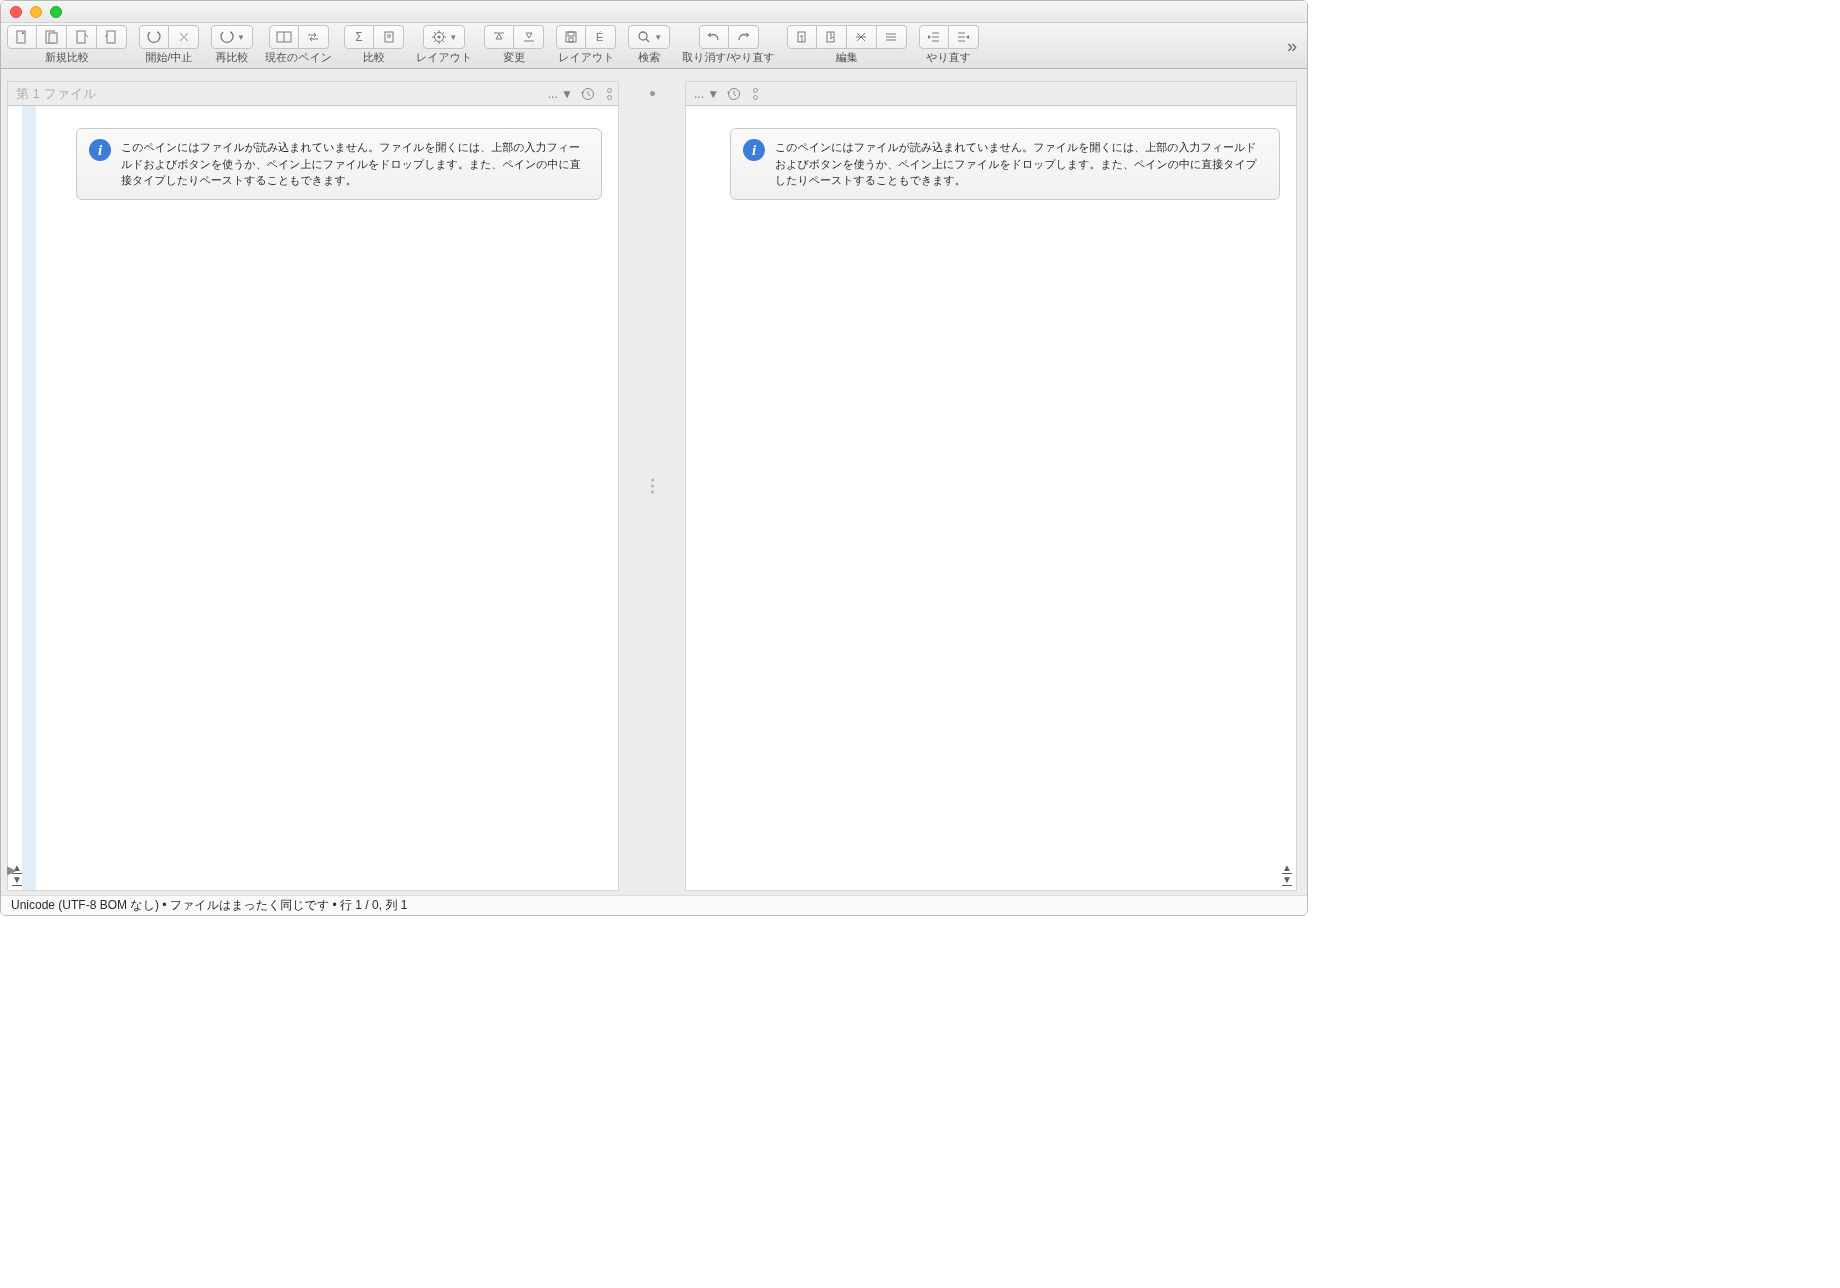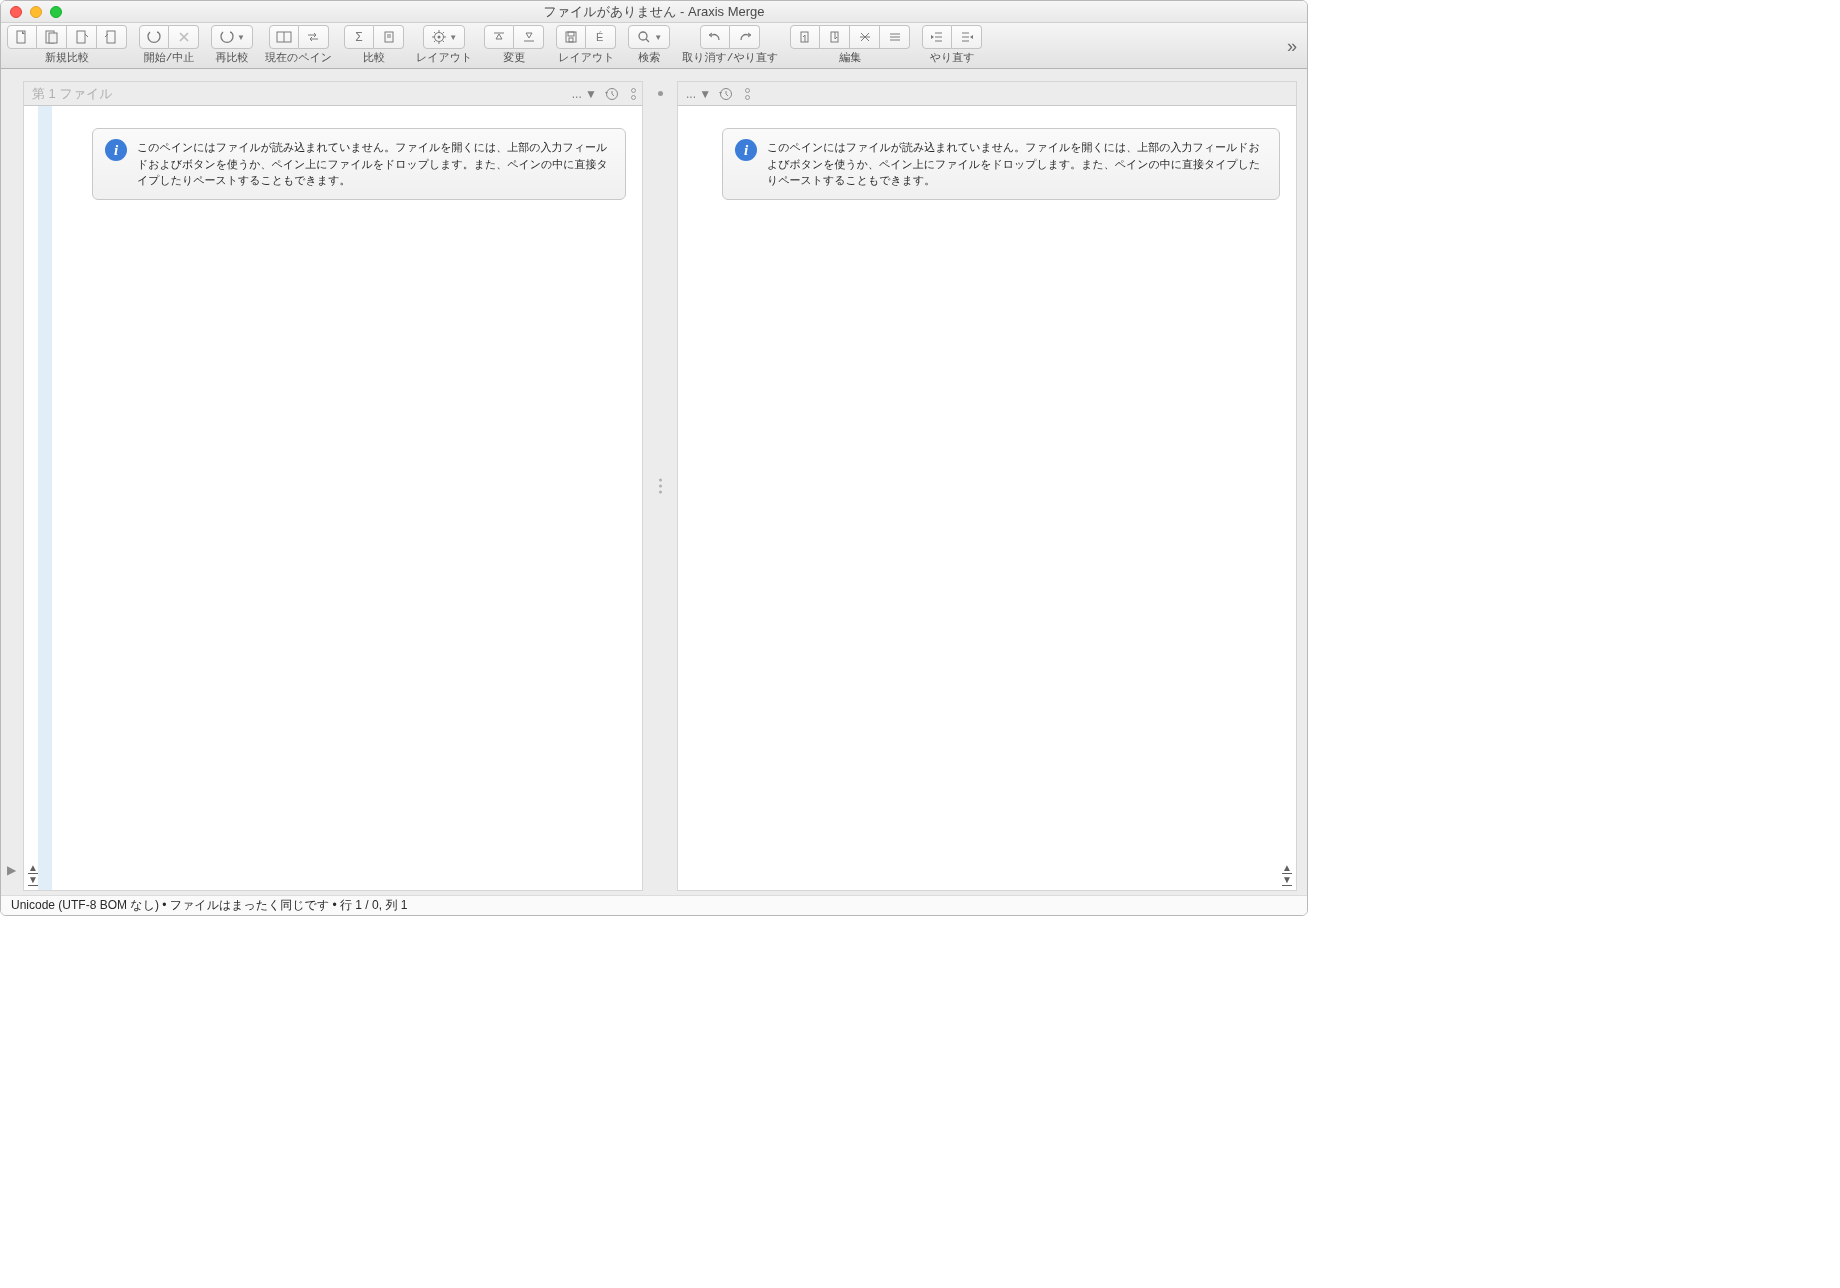--- a/index.html
+++ b/index.html
@@ -51,37 +51,37 @@
   width: 30px; height: 24px;
   background: linear-gradient(#fdfdfd, #f1f1f1);
   border: 1px solid #c3c3c3;
   display: flex; align-items: center; justify-content: center;
   color: #6a6a6a;
 }
 .tool-btn:first-child { border-radius: 4px 0 0 4px; }
 .tool-btn:last-child { border-radius: 0 4px 4px 0; }
 .tool-btn:only-child { border-radius: 4px; }
 .tool-btn + .tool-btn { border-left: none; }
-.tool-label { font-size: 11px; color: #505050; margin-top: 0; font-family: Liberation Mono, monospace; }
+.tool-label { font-size: 11px; color: #505050; margin-top: 0; }
 .overflow-chevron {
   align-self: center;
   font-size: 18px;
   color: #6a6a6a;
   padding: 0 4px;
   margin-left: auto;
 }
 
 
 .main {
   flex: 1;
   background: #ececec;
   display: flex;
   position: relative;
-  padding: 12px 10px 4px 22px;
-  gap: 0;
+  padding: 12px 10px 4px 6px;
+  gap: 16px;
 }
 .pane-wrapper {
   flex: 1;
   display: flex;
   flex-direction: column;
   min-width: 0;
 }
 .pane-header {
   height: 25px;
   display: flex;
@@ -184,21 +184,20 @@
 </style>
 </head>
 <body>
 
 <div class="titlebar">
   <div class="traffic-lights">
     <div class="tl close"></div>
     <div class="tl min"></div>
     <div class="tl zoom"></div>
   </div>
-  <div class="title-text">ファイルがありません - Araxis Merge</div>
 </div>
 
 <div class="toolbar">
 
   <div class="tool-group">
     <div class="buttons">
       <div class="tool-btn">
         <svg width="16" height="16" viewBox="0 0 16 16">
             <rect x="3" y="2" width="8" height="12" fill="none" stroke="#7a7a7a"></rect>
             <path d="M8 2 L11 5 L8 5 Z" fill="#7a7a7a"></path>

